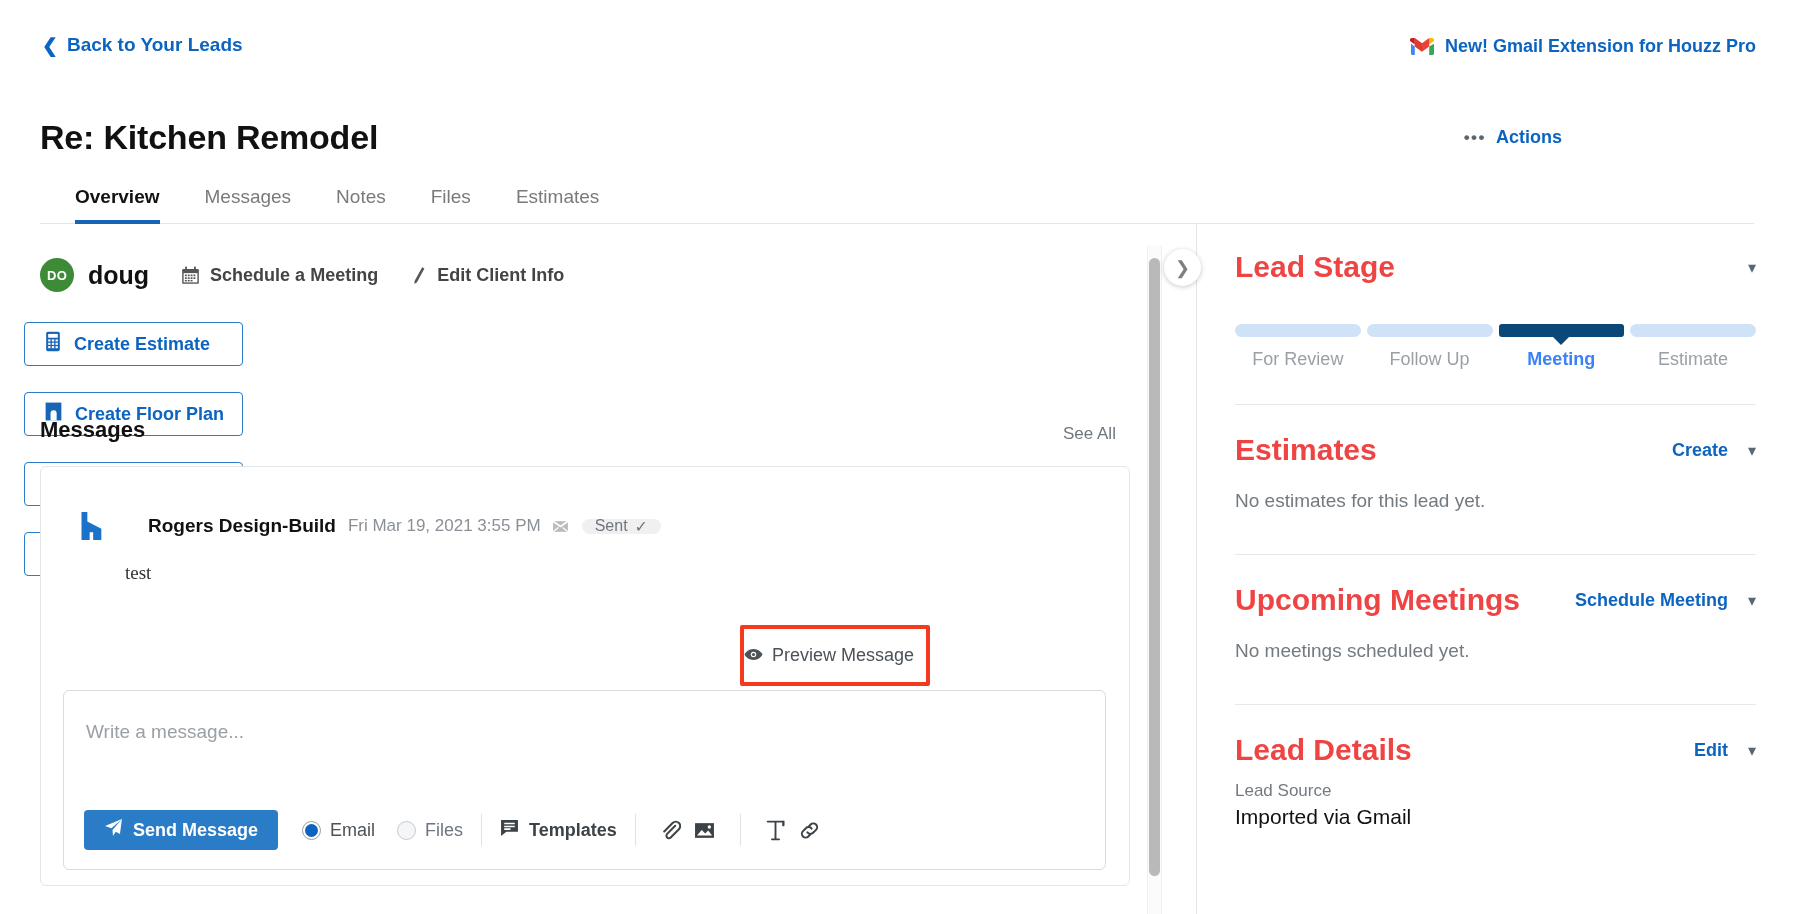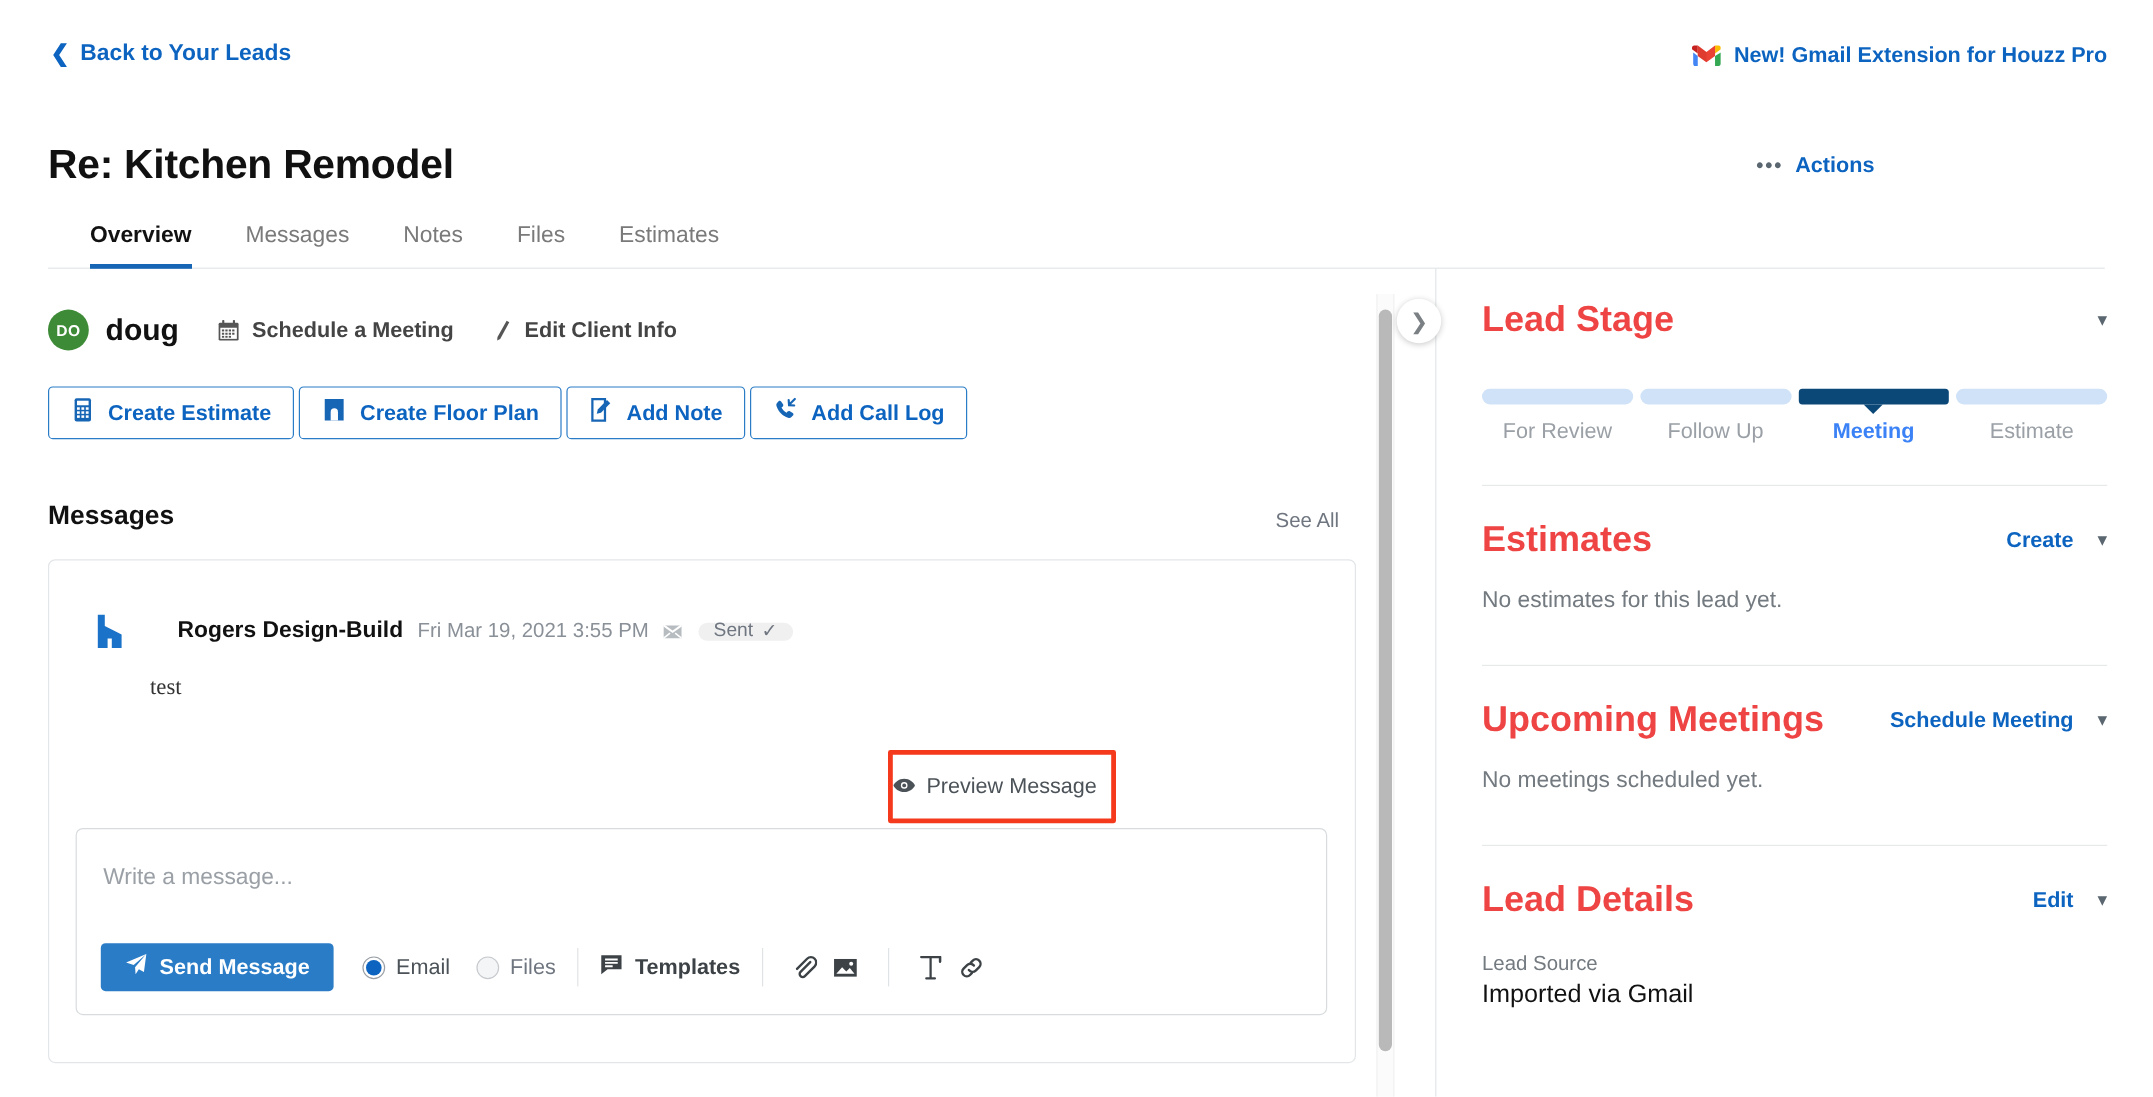--- a/index.html
+++ b/index.html
@@ -77,21 +77,21 @@
     font-size: 13px; font-weight: 700; letter-spacing: .3px;
   }
   .contact-name { margin-left: 14px; font-size: 25px; font-weight: 700; color: #111; }
   .inline-action {
     margin-left: 32px; display: flex; align-items: center; gap: 10px;
     color: #444; font-size: 18px; font-weight: 700; cursor: pointer;
   }
   .inline-action .ic { color: #555; display: flex; align-items: center; }
 
   
-  .quick-row { position: absolute; left: 40px; top: 322px; display: flex; gap: 4px; }
+  .quick-row { position: absolute; left: 24px; top: 322px; display: flex; gap: 26px; flex-direction: column; }
   .qbtn {
     height: 44px; padding: 0 18px;
     border: 1px solid #2b7cc7; border-radius: 4px; background: #fff;
     display: flex; align-items: center; gap: 11px;
     color: #0c64c0; font-size: 18px; font-weight: 700; cursor: pointer;
     font-family: "Liberation Sans", sans-serif;
   }
 
   
   .msgs-head { position: absolute; left: 40px; top: 417px; font-size: 22px; font-weight: 700; color: #111; }
@@ -116,21 +116,21 @@
   
   .preview-wrap {
     position: absolute; left: 740px; top: 625px; width: 190px; height: 61px;
     border: 4px solid #f4391c; background: #fff; border-radius: 2px;
     display: flex; align-items: center; justify-content: flex-start; gap: 9px;
     color: #4b5258; font-size: 18px; cursor: pointer; z-index: 5;
   }
 
   
   .composer {
-    position: absolute; left: 63px; top: 690px; width: 1043px; height: 156px;
+    position: absolute; left: 63px; top: 690px; width: 1043px; height: 180px;
     border: 1px solid #d8dcde; border-radius: 6px; background: #fff;
   }
   .composer-placeholder {
     position: absolute; left: 22px; top: 30px; font-size: 19px; color: #9aa0a6;
   }
   .composer-toolbar {
     position: absolute; left: 20px; right: 16px; bottom: 18px;
     display: flex; align-items: center; gap: 0; height: 42px;
   }
   .send-btn {
@@ -509,18 +509,18 @@
     <div class="hr" style="margin-top:42px;"></div>
 
     <div class="sec" style="padding-top:28px;">
       <div class="sec-head">
         <span class="sec-title">Lead Details</span>
         <span class="sec-actions">
           <span class="sec-link">Edit</span>
           <span class="chev">▾</span>
         </span>
       </div>
-      <div class="kv-label" style="margin-top:26px;">Lead Source</div>
+      <div class="kv-label" style="margin-top:14px;">Lead Source</div>
       <div class="kv-value">Imported via Gmail</div>
     </div>
 
   </div>
 </div>
 
 </body></html>

